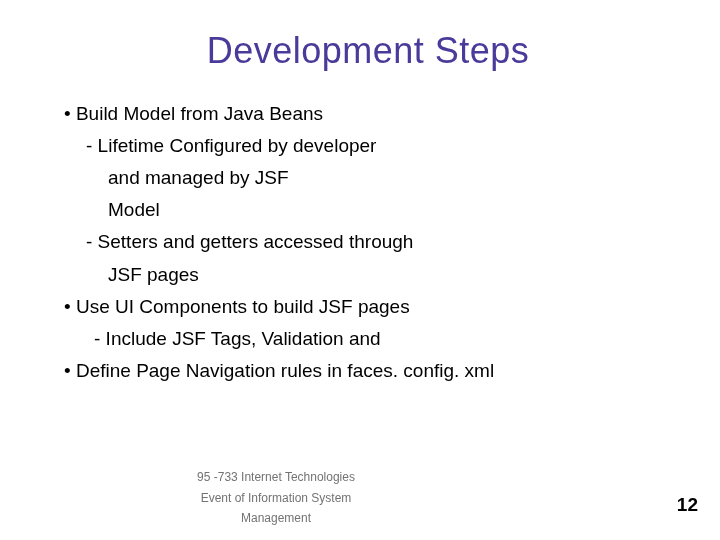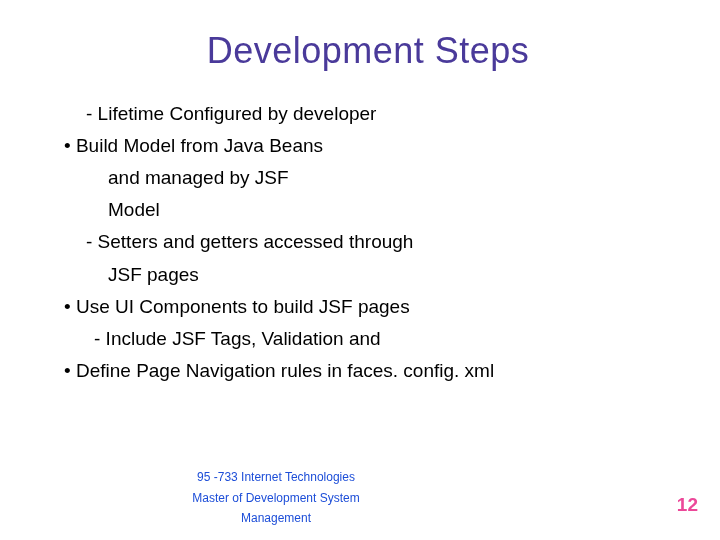--- a/index.html
+++ b/index.html
@@ -38,49 +38,49 @@
       position: absolute;
       bottom: 14px;
       left: 0;
       right: 0;
     }
     .footer-text {
       width: 260px;
       margin-left: 134px;
       text-align: center;
       font-size: 12px;
-      color: #1d4ed8;
+      color: #737373;
       line-height: 1.35;
     }
     .page-num {
       position: absolute;
       right: 22px;
       bottom: 10px;
       font-size: 19px;
       font-weight: bold;
-      color: #ec4899;
+      color: #000000;
     }
   </style>
 </head>
 <body>
 
 <h1 class="title">Development Steps</h1>
 
 <div class="content">
+  <div class="line bullet">•  Build Model from Java Beans</div>
   <div class="line sub1">- Lifetime Configured by developer</div>
-  <div class="line bullet">•  Build Model from Java Beans</div>
   <div class="line sub1-cont">and managed by JSF</div>
   <div class="line sub1-cont">Model</div>
   <div class="line sub1">- Setters and getters accessed through</div>
   <div class="line sub1-cont">JSF pages</div>
   <div class="line bullet">•  Use UI Components to build JSF pages</div>
   <div class="line sub2">- Include JSF Tags, Validation and</div>
   <div class="line bullet">•  Define Page Navigation rules in faces. config. xml</div>
 </div>
 
 <div class="footer">
   <div class="footer-text">
     <div>95 -733 Internet Technologies</div>
-    <div>Master of Development System</div>
+    <div>Event of Information System</div>
     <div>Management</div>
   </div>
   <div class="page-num">12</div>
 </div>
 
 </body></html>

